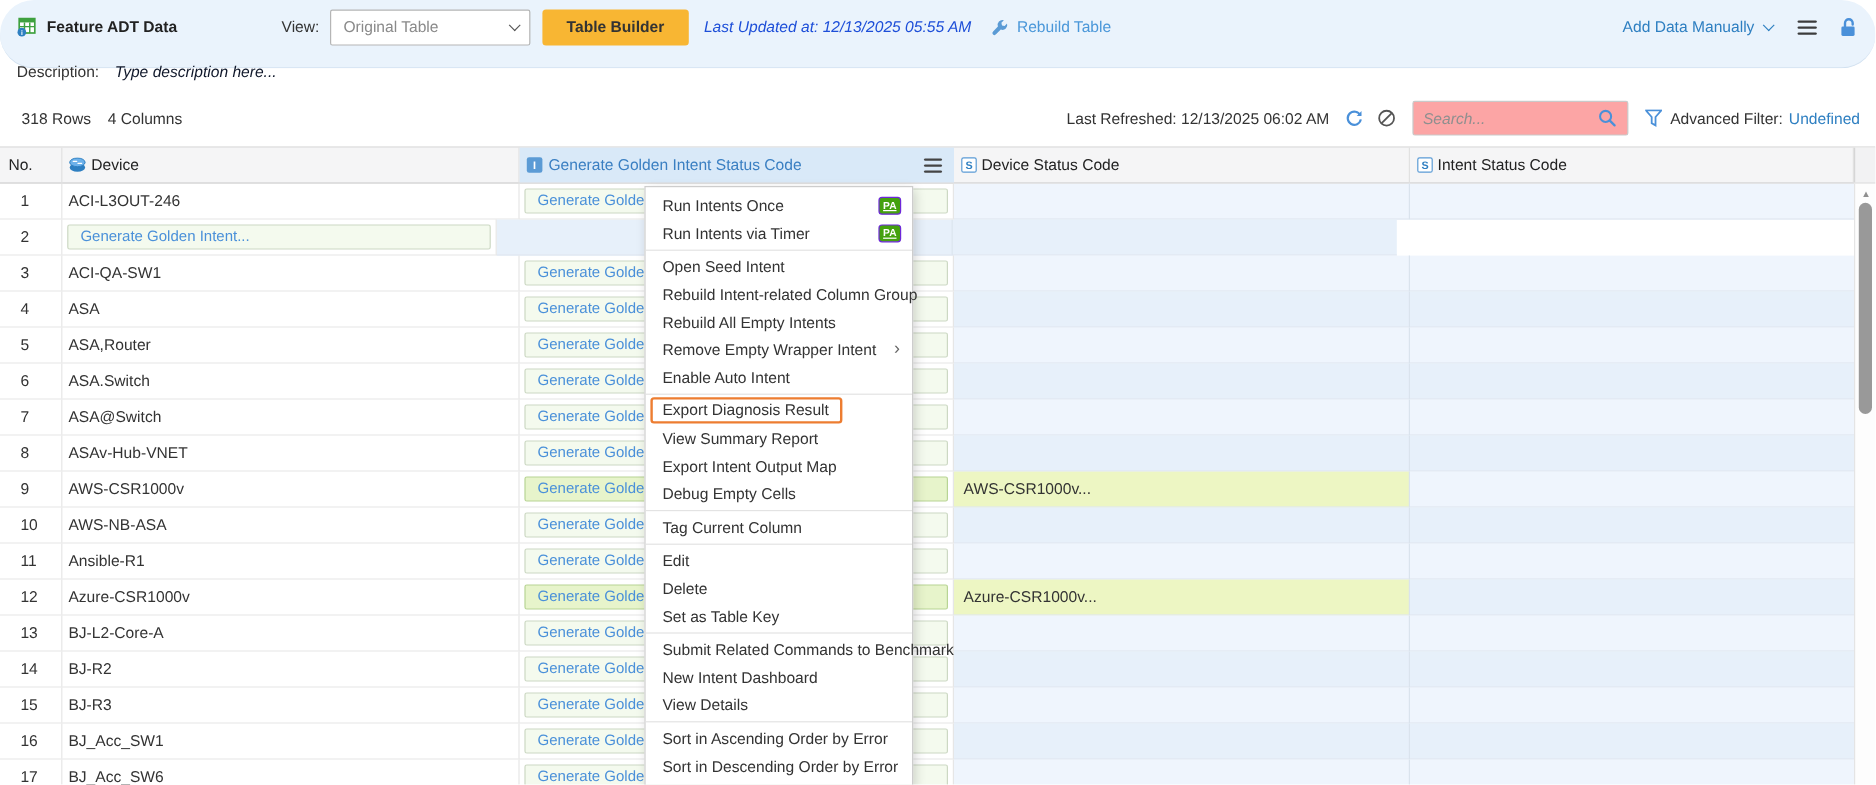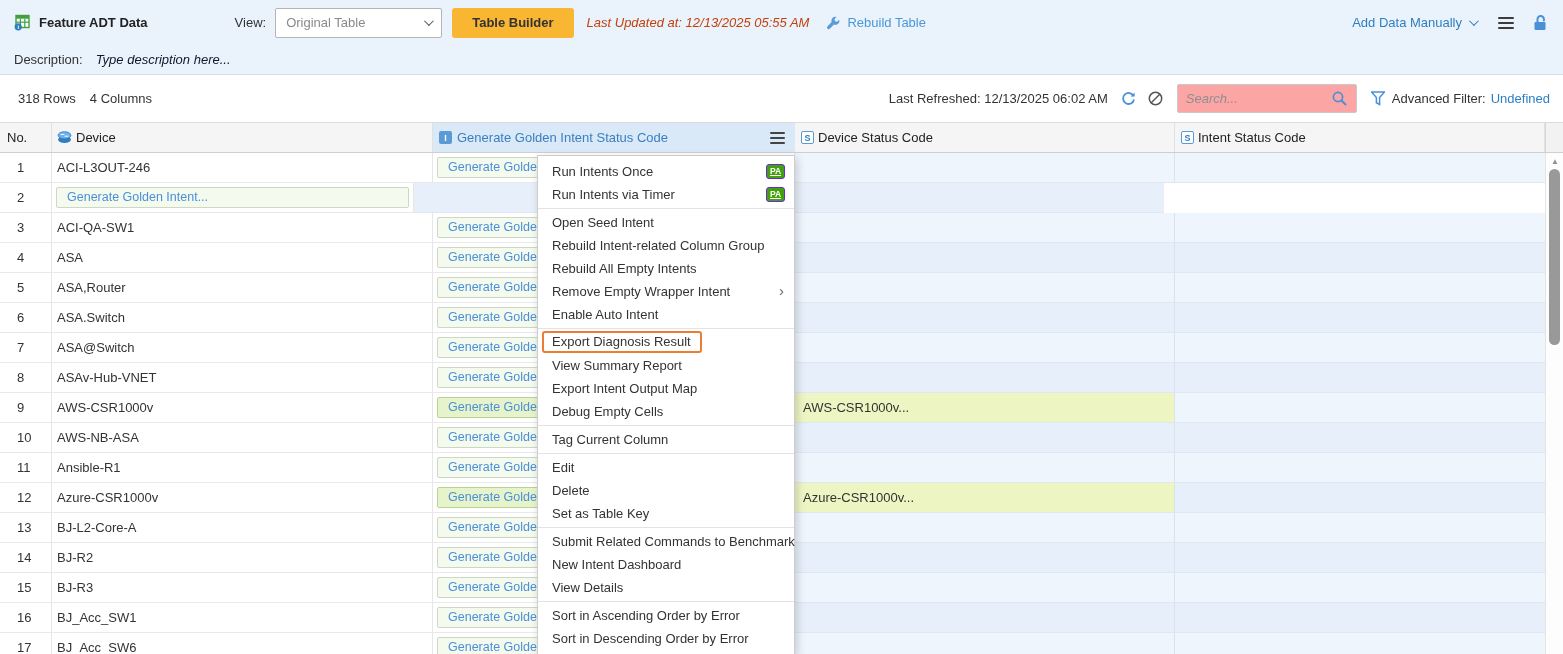--- a/index.html
+++ b/index.html
@@ -3,35 +3,35 @@
 <meta charset="utf-8">
 <style>
   * { margin:0; padding:0; box-sizing:border-box; }
   html,body { background:#fff; }
   body { font-family:"Liberation Sans", sans-serif; font-size:13px; color:#333; }
   .app { position:relative; width:1563px; height:654px; background:#fff; overflow:hidden;
          --accent-orange:#ed7d31; --tb-bg:#f8b633; --link-blue:#2e7fc1; --hl-green:#edf6c3;
          --sel-hdr:#d9e9f8; --btn-blue:#4a90d9; --pa-green:#44a10e; }
 
   
-  .topbar { position:absolute; top:0; left:0; width:1563px; height:75px;
-            background:#eaf3fc; border-bottom:1px solid #d2e1f0; }
+  .topbar { position:absolute; top:0; left:0; width:1563px; height:57px;
+            background:#eaf3fc; border-bottom:1px solid #d2e1f0;border-radius:30px; }
   .tb-row1 { display:flex; align-items:center; height:45px; padding:0 14px; }
   .tb-desc { display:flex; align-items:center; height:29px; padding:0 14px; }
   .title { font-weight:bold; margin-left:8px; color:#222; }
   .view-label { margin-left:87px; }
   .select { margin-left:9px; width:167px; height:30px; background:#fff; border:1px solid #b5b5b5;
             border-radius:2px; display:flex; align-items:center; padding:0 10px; color:#8a8a8a; cursor:pointer; }
   .select .chev { margin-left:auto; }
   .chev { width:7px; height:7px; border-right:1.6px solid #555; border-bottom:1.6px solid #555;
           transform:rotate(45deg) translateY(-2px); display:inline-block; }
   .chev.blue { border-color:var(--link-blue); }
   .btn-builder { margin-left:10px; height:30px; padding:0 20px; background:var(--tb-bg);
                  border-radius:3px; display:flex; align-items:center; font-weight:bold; color:#333; cursor:pointer; }
-  .updated { margin-left:13px; font-style:italic; color:#c2410c; }
+  .updated { margin-left:13px; font-style:italic; color:#1d4ed8; }
   .link { color:var(--link-blue); cursor:pointer; }
   .rebuild-wrap { display:flex; align-items:center; margin-left:16px; }
   .rebuild-wrap .lbl { margin-left:6px; color:#4a97d9; }
   .spacer { flex:1; }
   .adddata { display:flex; align-items:center; gap:7px; }
   .hamb { display:flex; flex-direction:column; gap:3px; margin-left:22px; cursor:pointer; }
   .hamb i { display:block; width:16px; height:2px; background:#3c3c3c; border-radius:1px; }
   .desc-label { color:#333; }
   .desc-ph { margin-left:13px; font-style:italic; color:#0f172a; }
 
@@ -86,21 +86,21 @@
   .tr.hl .td-ds { background:var(--hl-green); color:#333; }
 
   
   .vscroll { position:absolute; top:153px; left:1545px; width:18px; height:501px; background:#fdfdfd;
              border-left:1px solid #e4e4e4; }
   .vs-arrow { position:absolute; top:4px; left:0; width:18px; text-align:center; font-size:8px; color:#8f8f8f; }
   .vs-thumb { position:absolute; top:16px; left:3px; width:11px; height:176px; background:#999;
               border-radius:6px; cursor:pointer; }
 
   
-  .ctx-menu { position:absolute; left:537px; top:155px; width:258px; background:#fff;
+  .ctx-menu { position:absolute; left:537px; top:155px; width:224px; background:#fff;
               border:1px solid #cdcdcd; box-shadow:2px 3px 9px rgba(0,0,0,.18); padding:4px 0; z-index:20; }
   .mi { position:relative; height:23px; line-height:23px; padding-left:14px; color:#333;
         white-space:nowrap; cursor:pointer; }
   .mi .pa { position:absolute; right:9px; top:4px; width:19px; height:15px; background:var(--pa-green);
             border:1px solid #6d28d9; border-radius:3px; color:#fff; font-size:8.5px; font-weight:bold;
             text-align:center; line-height:12px; text-decoration:underline; }
   .mi .sub { position:absolute; right:10px; top:0; font-size:15px; color:#666; line-height:22px; }
   .msep { border-top:1px solid #e3e3e3; margin:2px 0; }
   .mi.hl { padding-left:4px; }
   .mi.hl .hlbox { display:inline-block; border:2px solid var(--accent-orange); border-radius:3px;

